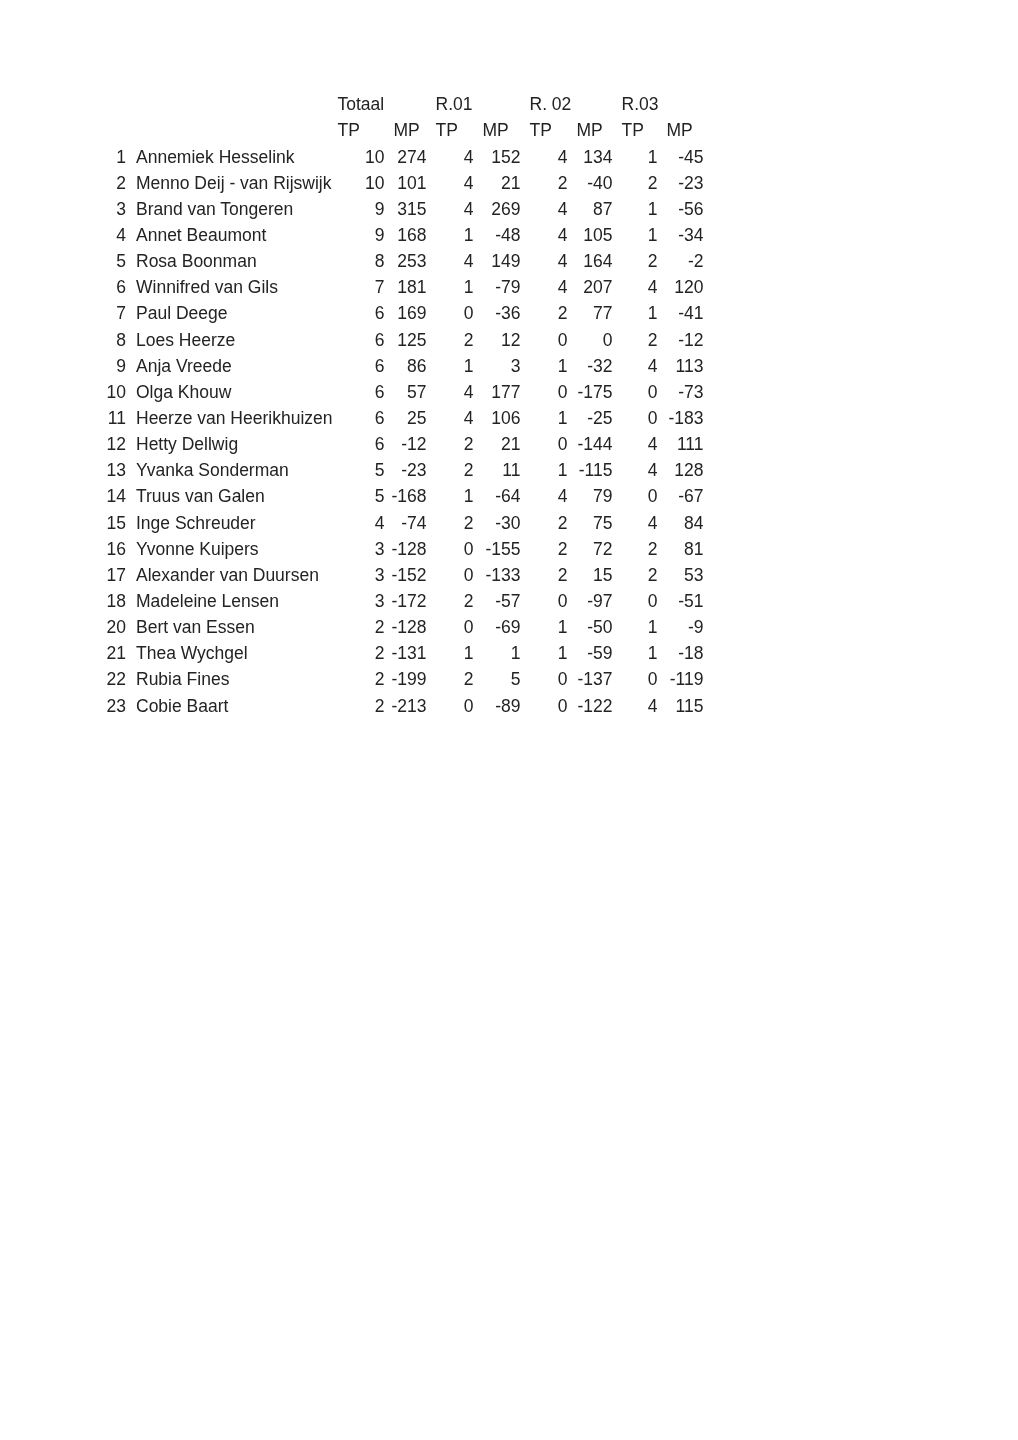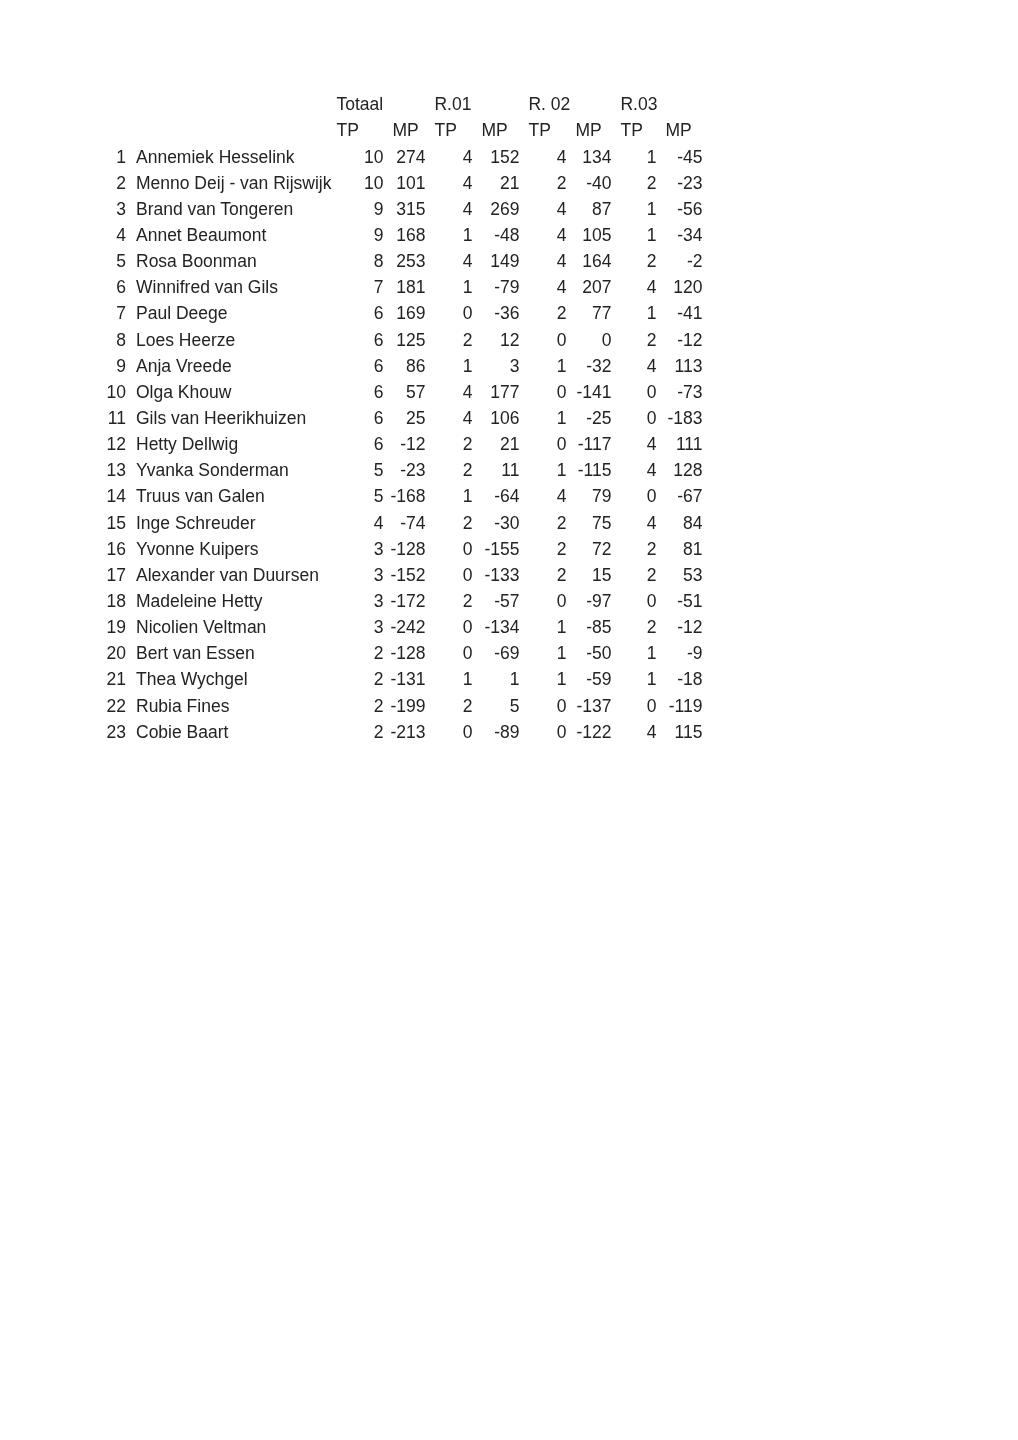--- a/index.html
+++ b/index.html
@@ -205,45 +205,45 @@
         <td class="num">113</td>
       </tr>
       <tr>
         <td class="rank">10</td>
         <td class="name">Olga Khouw</td>
         <td class="num">6</td>
         <td class="num">57</td>
         <td class="num">4</td>
         <td class="num">177</td>
         <td class="num">0</td>
-        <td class="num">-141</td>
+        <td class="num">-175</td>
         <td class="num">0</td>
         <td class="num">-73</td>
       </tr>
       <tr>
         <td class="rank">11</td>
-        <td class="name">Gils van Heerikhuizen</td>
+        <td class="name">Heerze van Heerikhuizen</td>
         <td class="num">6</td>
         <td class="num">25</td>
         <td class="num">4</td>
         <td class="num">106</td>
         <td class="num">1</td>
         <td class="num">-25</td>
         <td class="num">0</td>
         <td class="num">-183</td>
       </tr>
       <tr>
         <td class="rank">12</td>
         <td class="name">Hetty Dellwig</td>
         <td class="num">6</td>
         <td class="num">-12</td>
         <td class="num">2</td>
         <td class="num">21</td>
         <td class="num">0</td>
-        <td class="num">-117</td>
+        <td class="num">-144</td>
         <td class="num">4</td>
         <td class="num">111</td>
       </tr>
       <tr>
         <td class="rank">13</td>
         <td class="name">Yvanka Sonderman</td>
         <td class="num">5</td>
         <td class="num">-23</td>
         <td class="num">2</td>
         <td class="num">11</td>
@@ -295,41 +295,29 @@
         <td class="num">-152</td>
         <td class="num">0</td>
         <td class="num">-133</td>
         <td class="num">2</td>
         <td class="num">15</td>
         <td class="num">2</td>
         <td class="num">53</td>
       </tr>
       <tr>
         <td class="rank">18</td>
-        <td class="name">Madeleine Hetty</td>
+        <td class="name">Madeleine Lensen</td>
         <td class="num">3</td>
         <td class="num">-172</td>
         <td class="num">2</td>
         <td class="num">-57</td>
         <td class="num">0</td>
         <td class="num">-97</td>
         <td class="num">0</td>
         <td class="num">-51</td>
-      </tr>
-      <tr>
-        <td class="rank">19</td>
-        <td class="name">Nicolien Veltman</td>
-        <td class="num">3</td>
-        <td class="num">-242</td>
-        <td class="num">0</td>
-        <td class="num">-134</td>
-        <td class="num">1</td>
-        <td class="num">-85</td>
-        <td class="num">2</td>
-        <td class="num">-12</td>
       </tr>
       <tr>
         <td class="rank">20</td>
         <td class="name">Bert van Essen</td>
         <td class="num">2</td>
         <td class="num">-128</td>
         <td class="num">0</td>
         <td class="num">-69</td>
         <td class="num">1</td>
         <td class="num">-50</td>

